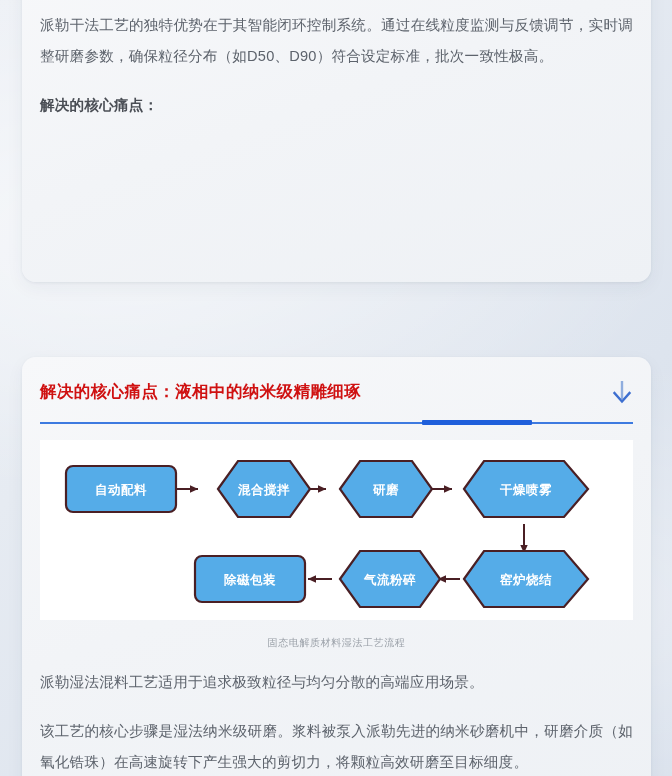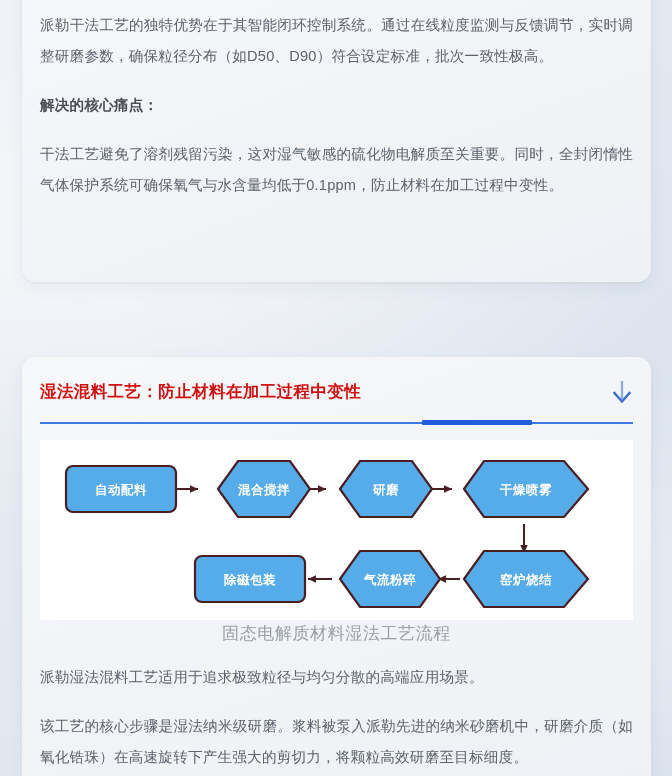--- a/index.html
+++ b/index.html
@@ -115,23 +115,23 @@
     margin: 14px 18px 0 18px;
     height: 180px;
     background: #ffffff;
     overflow: hidden;
   }
   .diagram svg { display: block; }
 
   .fig-caption {
     text-align: center;
     color: #9aa0a8;
-    font-size: 17px;
+    font-size: 10px;
     letter-spacing: 0.6px;
-    margin-top: 2px;
+    margin-top: 16px;
   }
 
   #card-wet .body-paras { padding: 0 18px; margin-top: 17px; }
 
   .node-text {
     font-family: "Liberation Sans", "DejaVu Sans", sans-serif;
     font-size: 12.5px;
     font-weight: bold;
     fill: #ffffff;
     letter-spacing: 0.5px;
@@ -141,28 +141,27 @@
 <body>
 
 <div class="bg-sheen"></div>
 
 <div class="page">
 
   <section class="card" id="card-dry">
     <div class="card-body">
       <p class="para">派勒干法工艺的独特优势在于其智能闭环控制系统。通过在线粒度监测与反馈调节，实时调整研磨参数，确保粒径分布（如D50、D90）符合设定标准，批次一致性极高。</p>
       <p class="para strong">解决的核心痛点：</p>
-      <p class="para">干法工艺避免了溶剂残留污染，这对湿气敏感的硫化物电解质至关重要。同时，全封闭惰性气体保护系统可确保氧气与水含量均低于0.1ppm，防止材料在加工过程中变性。</p>
     </div>
   </section>
 
   <section class="card" id="card-wet">
 
     <div class="wet-header">
-      <div class="wet-title">湿法混料工艺：防止材料在加工过程中变性</div>
+      <div class="wet-title">解决的核心痛点：液相中的纳米级精雕细琢</div>
 
       <svg class="down-arrow" viewBox="0 0 22 26">
         <line x1="11" y1="2" x2="11" y2="20" stroke="#8fadde" stroke-width="2.4"></line>
         <path d="M3.5 14 L11 22.5 L18.5 14" fill="none" stroke="#3d6fd0" stroke-width="2.4" stroke-linecap="square" stroke-linejoin="miter"></path>
       </svg>
     </div>
 
     <div class="divider-wrap">
       <div class="divider-line"></div>
       <div class="divider-active" style="left: 64.5%; width: 18.5%;"></div>

